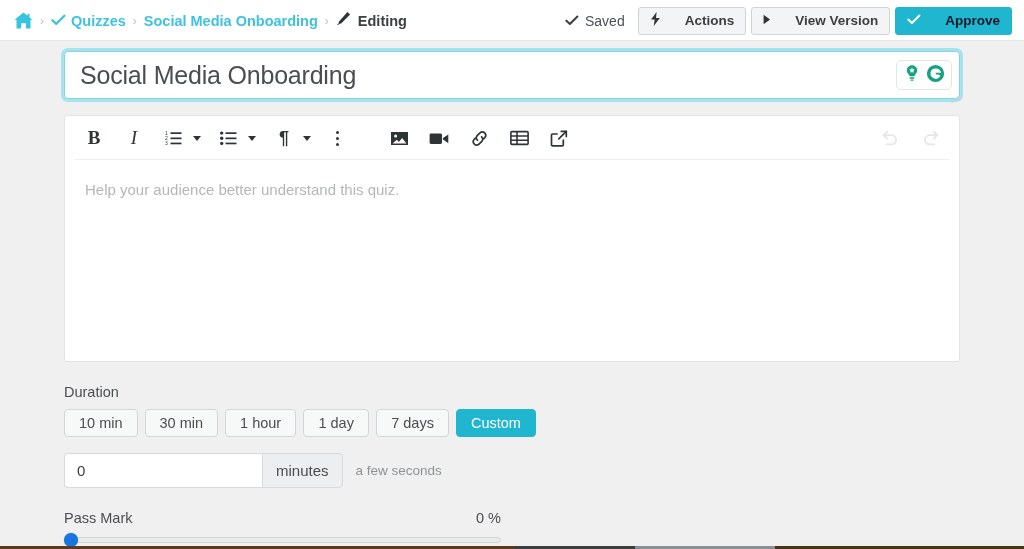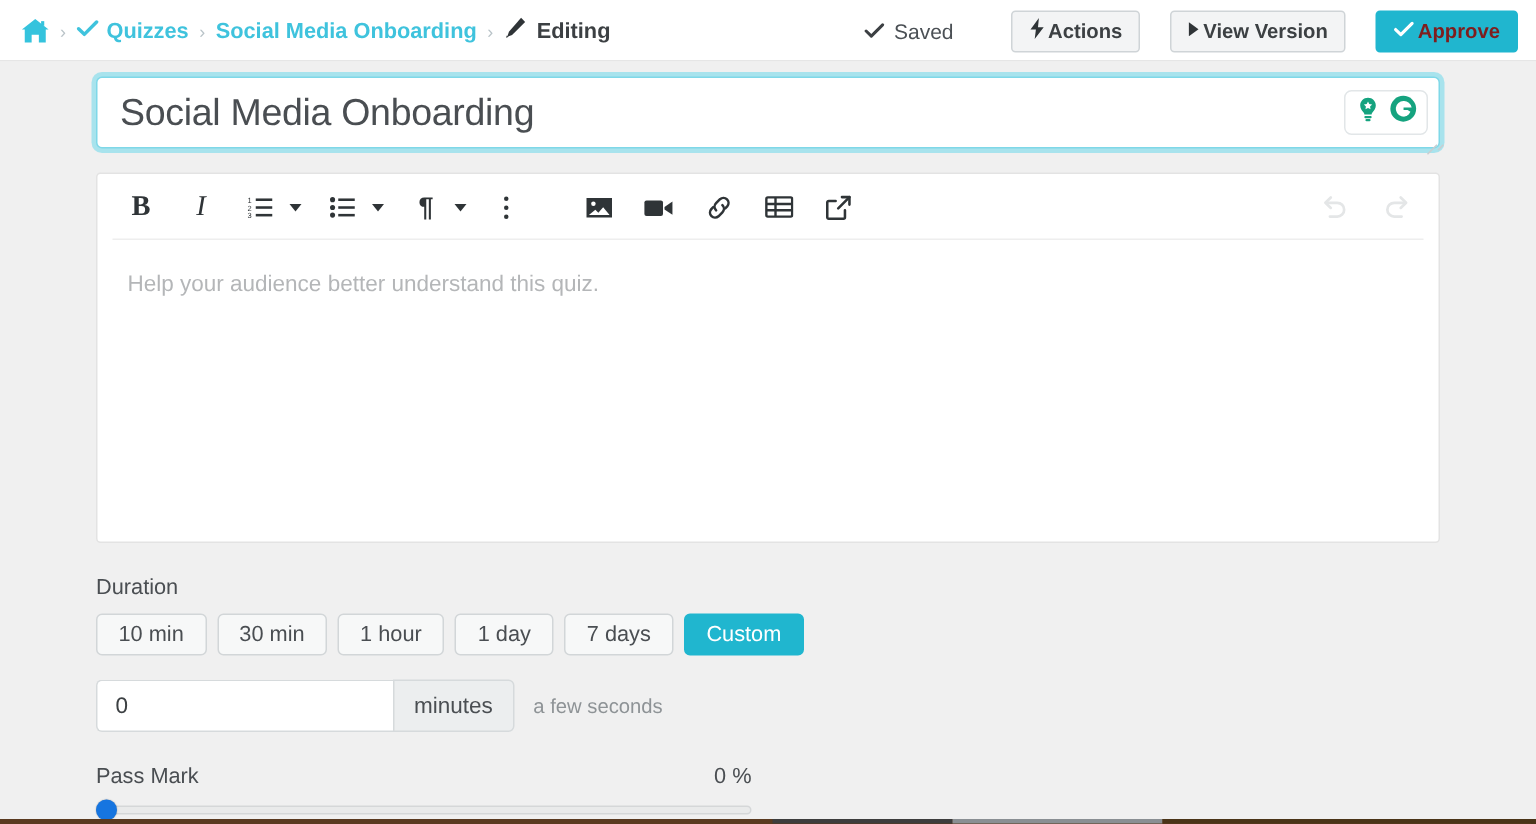--- a/index.html
+++ b/index.html
@@ -72,44 +72,44 @@
     display: flex;
     align-items: center;
     gap: 0;
   }
   .saved-label {
     display: flex;
     align-items: center;
     gap: 6px;
     font-size: 14px;
     color: #4b5055;
-    margin-right: 18px;
+    margin-right: 8px;
     white-space: nowrap;
   }
   .btn {
     height: 28px;
     display: inline-flex;
     align-items: center;
-    gap: 2px;
+    gap: 24px;
     padding: 0 11px;
     font-size: 13.5px;
     border-radius: 3px;
     border: 1px solid #cfd4d7;
     background: #f3f4f5;
     color: #3c4043;
     font-weight: 600;
     cursor: pointer;
     white-space: nowrap;
-    margin-left: 20px;
+    margin-left: 5px;
     font-family: inherit;
   }
   .btn-primary {
     background: #20b6cf;
     border-color: #20b6cf;
-    color: #7f1d1d;
+    color: #0f172a;
   }
 
   
   .content {
     padding: 0 64px;
   }
 
   
   .title-wrap {
     margin-top: 10px;

